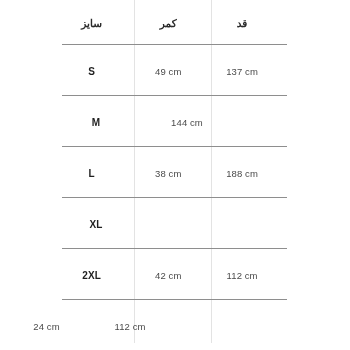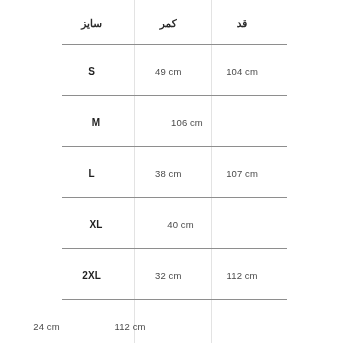--- a/index.html
+++ b/index.html
@@ -121,60 +121,57 @@
     </div>
 
     <div class="row">
       <div class="cell c-size">
         <span class="size-label">S</span>
       </div>
       <div class="cell c-waist">
         <span class="measure">49 cm</span>
       </div>
       <div class="cell c-len">
-        <span class="measure">104 cm</span>
+        <span class="measure">137 cm</span>
       </div>
     </div>
 
     <div class="row">
       <div class="cell c-size">
         <span class="size-label">M</span>
       </div>
       <div class="cell c-len">
-        <span class="measure">106 cm</span>
+        <span class="measure">144 cm</span>
       </div>
     </div>
 
     <div class="row">
       <div class="cell c-size">
         <span class="size-label">L</span>
       </div>
       <div class="cell c-waist">
         <span class="measure">38 cm</span>
       </div>
       <div class="cell c-len">
-        <span class="measure">107 cm</span>
+        <span class="measure">188 cm</span>
       </div>
     </div>
 
     <div class="row">
       <div class="cell c-size">
         <span class="size-label">XL</span>
-      </div>
-      <div class="cell c-waist">
-        <span class="measure">40 cm</span>
       </div>
     </div>
 
     <div class="row">
       <div class="cell c-size">
         <span class="size-label">2XL</span>
       </div>
       <div class="cell c-waist">
-        <span class="measure">32 cm</span>
+        <span class="measure">42 cm</span>
       </div>
       <div class="cell c-len">
         <span class="measure">112 cm</span>
       </div>
     </div>
 
     <div class="row">
       <div class="cell c-waist">
         <span class="measure">24 cm</span>
       </div>

